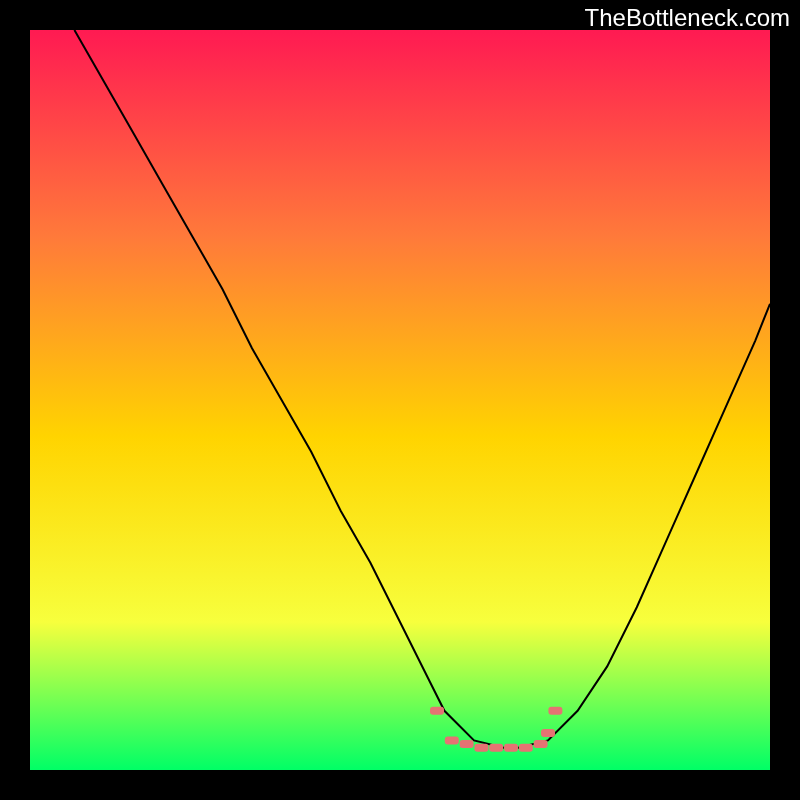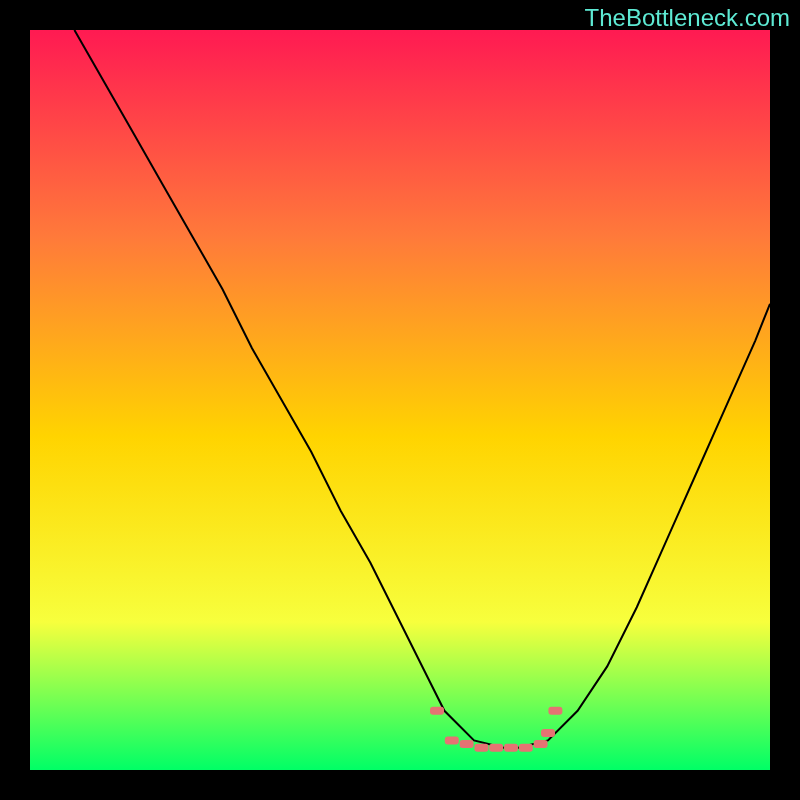--- a/index.html
+++ b/index.html
@@ -8,21 +8,21 @@
     width: 800px;
     height: 800px;
     background: #000;
     font-family: Arial, Helvetica, sans-serif;
     overflow: hidden;
   }
   .watermark {
     position: absolute;
     top: 4px;
     right: 10px;
-    color: #5eead4;
+    color: #ffffff;
     font-size: 24px;
     font-weight: 400;
     z-index: 10;
   }
   .plot-area {
     position: absolute;
     left: 30px;
     top: 30px;
     width: 740px;
     height: 740px;

